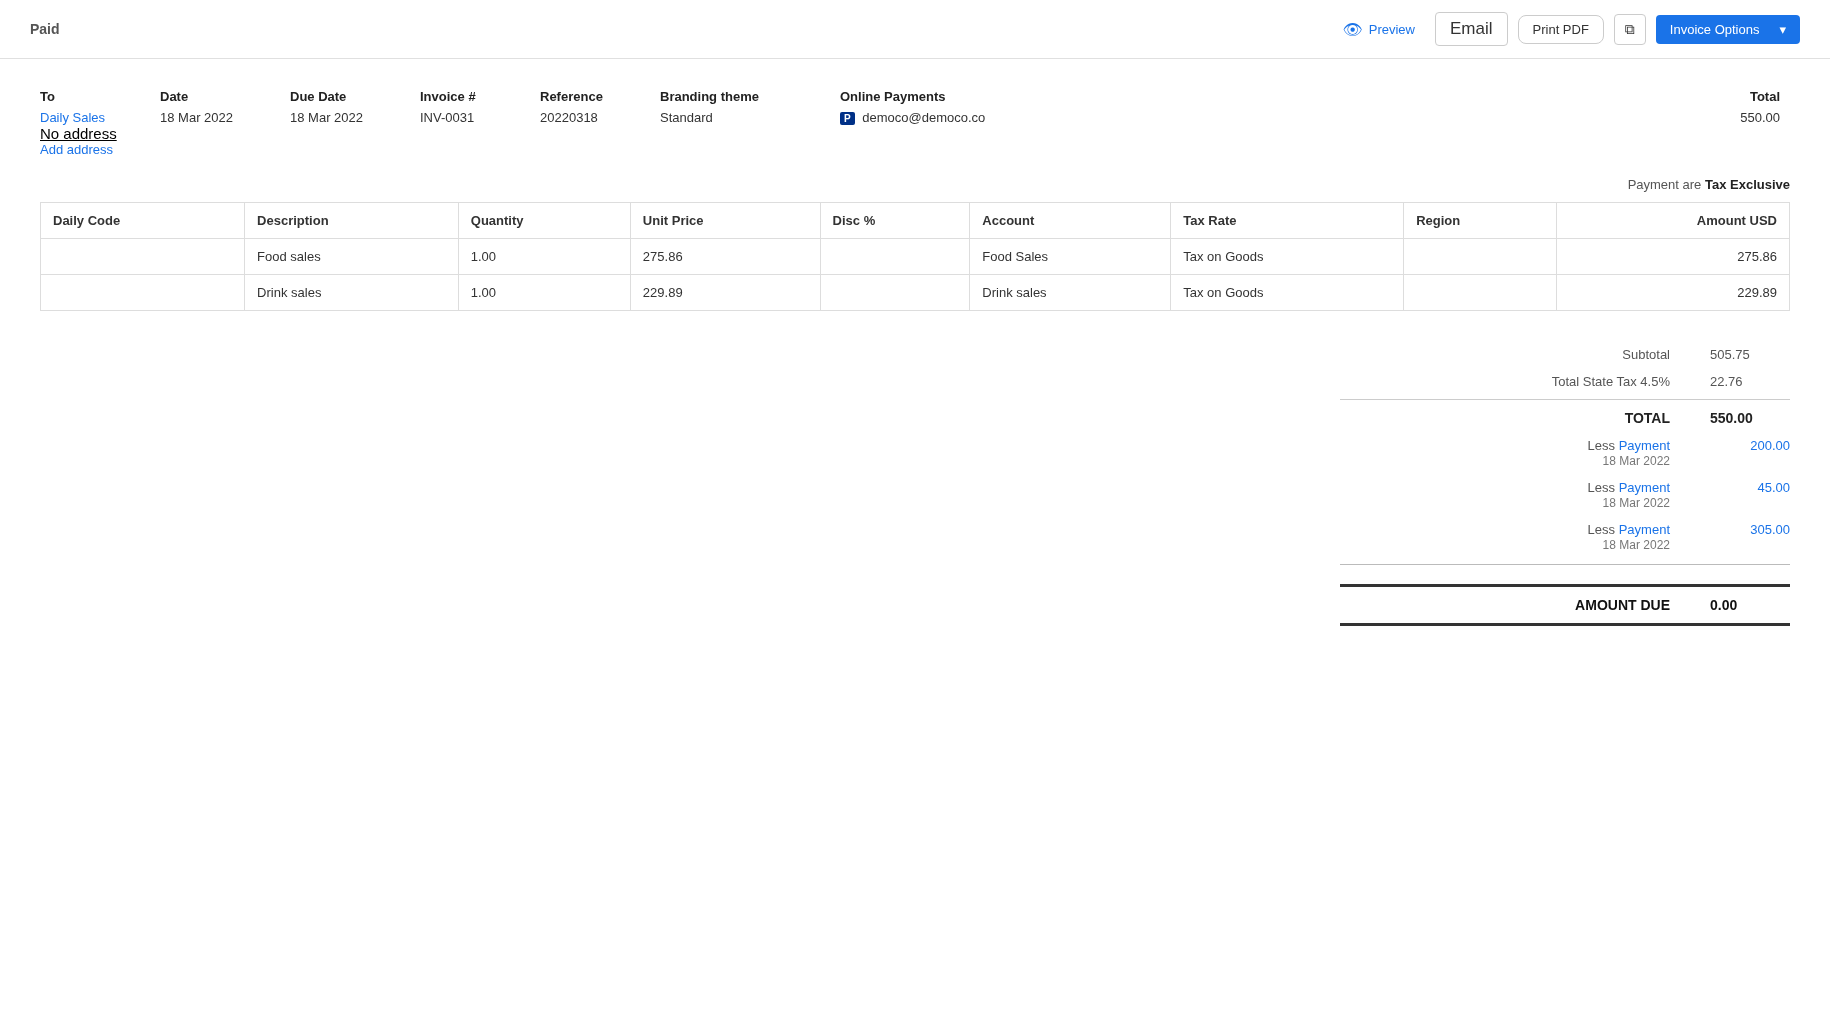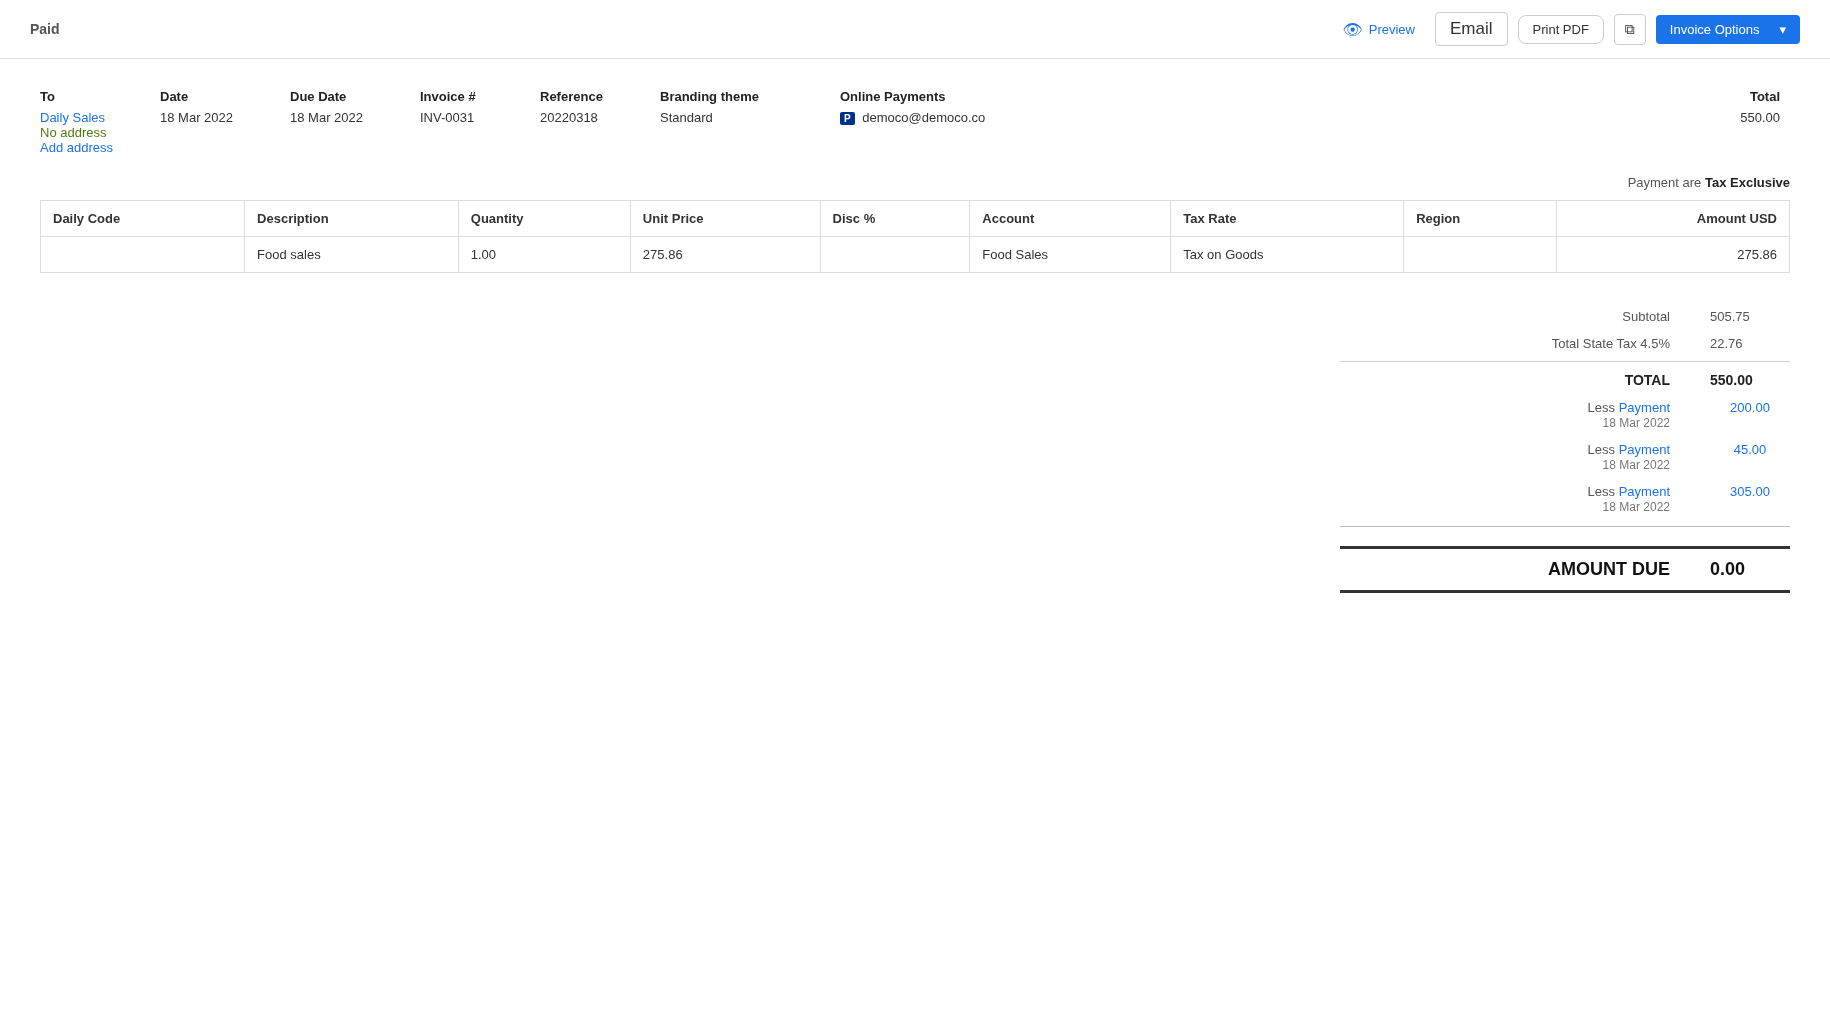--- a/index.html
+++ b/index.html
@@ -133,22 +133,23 @@
       display: inline-block;
       background: #003087;
       color: #fff;
       font-size: 10px;
       font-weight: bold;
       padding: 1px 4px;
       border-radius: 2px;
       margin-right: 4px;
     }
     .no-address {
-      color: #4d7c0f;
-      font-size: 13px;
+      color: #000000;
+      font-size: 15px;
+      text-decoration: underline;
     }
     .add-address-link {
       color: #1a73e8;
       cursor: pointer;
       font-size: 13px;
       text-decoration: none;
     }
     
     .tax-note {
       text-align: right;
@@ -216,36 +217,36 @@
       border: none;
       border-top: 1px solid #ccc;
       margin: 4px 0;
     }
     .totals-row.total-row {
       font-weight: 700;
       color: #222;
       font-size: 14px;
     }
     .totals-row.amount-due-row {
-      font-size: 18px;
+      font-size: 14px;
       font-weight: 700;
       color: #111;
       border-top: 3px solid #333;
       border-bottom: 3px solid #333;
       padding: 10px 0;
       margin-top: 19px;
     }
     .payment-group-label {
       text-align: right;
       flex: 1;
       padding-right: 40px;
       font-size: 13px;
     }
     .payment-group-value {
-      text-align: center;
+      text-align: right;
       min-width: 80px;
       font-size: 13px;
       color: #1a73e8;
     }
     .separator-line {
       border: none;
       border-top: 1px solid #bbb;
       margin: 6px 0;
     }
   </style>
@@ -353,20 +354,31 @@
     <td></td>
     <td>Food sales</td>
     <td>1.00</td>
     <td>275.86</td>
     <td></td>
     <td>Food Sales</td>
     <td>Tax on Goods</td>
     <td></td>
     <td class="right">275.86</td>
   </tr>
+          <tr>
+    <td></td>
+    <td>Drink sales</td>
+    <td>1.00</td>
+    <td>229.89</td>
+    <td></td>
+    <td>Drink sales</td>
+    <td>Tax on Goods</td>
+    <td></td>
+    <td class="right">229.89</td>
+  </tr>
         </tbody>
     </table>
 
     <div class="totals-section">
       <div class="totals-table">
         <div class="totals-row">
           <span class="label">Subtotal</span>
           <span class="value">505.75</span>
         </div>
         <div class="totals-row">

